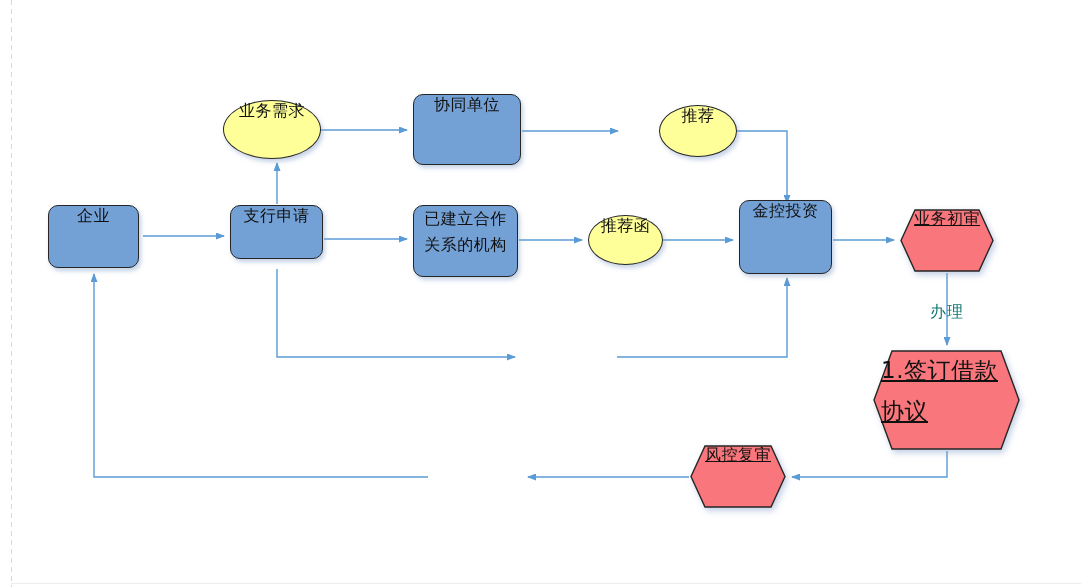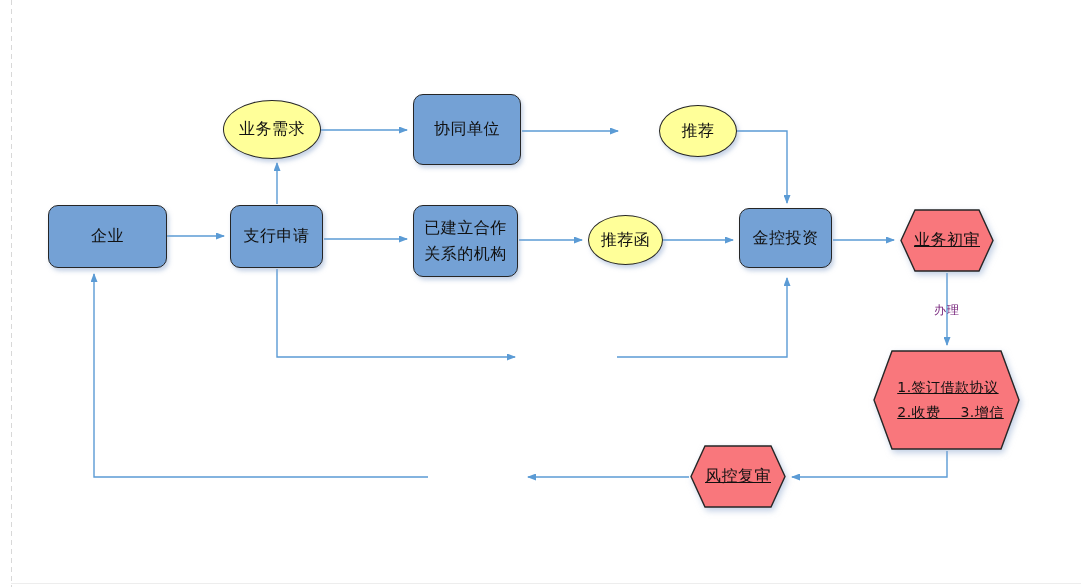--- a/index.html
+++ b/index.html
@@ -14,44 +14,44 @@
   }
   .page-edge-h{
     position:absolute;left:11px;top:583px;width:1070px;height:1px;background:#ededed;
   }
   
   .edges{position:absolute;left:0;top:0;z-index:1;}
   .edge{fill:none;stroke:var(--edge-blue,#5B9BD5);stroke-width:1.4px;}
   .arrowhead{fill:var(--edge-blue,#5B9BD5);}
   
   .node{
-    position:absolute;z-index:2;display:flex;align-items:center;justify-content:center;
+    position:absolute;z-index:2;display:flex;justify-content:center;
     font-size:16px;letter-spacing:.5px;text-align:center;box-sizing:border-box;
   }
   .rect{
     background:var(--node-blue,#74A1D5);
     border:1.4px solid var(--shape-border,#262626);
     border-radius:10px;
     box-shadow:2px 3px 4px rgba(140,165,205,.5);
   }
   .ellipse{
     background:var(--node-yellow,#FFFF99);
     border:1.4px solid var(--shape-border,#262626);
     border-radius:50%;
     box-shadow:2px 3px 4px rgba(140,165,205,.5);
   }
   .hexwrap{filter:drop-shadow(2px 3px 3px rgba(140,165,205,.55));}
   .hexsvg{position:absolute;left:0;top:0;}
   .hex-poly{fill:var(--node-red,#F9777C);stroke:var(--shape-border,#262626);stroke-width:1.4px;}
   .hexlabel{position:relative;z-index:1;text-decoration:underline;}
   .two-line{line-height:1.65;font-size:16px;}
-  .big-label{font-size:14px;line-height:1.8;text-align:left;padding-left:8px;}
+  .big-label{font-size:23px;line-height:1.8;text-align:left;padding-left:8px;}
   .pre{white-space:pre;}
   .edge-label{
-    position:absolute;z-index:2;font-size:12px;color:#701a75;text-align:center;letter-spacing:1px;
+    position:absolute;z-index:2;font-size:16px;color:#0f766e;text-align:center;letter-spacing:1px;
   }
 </style>
 </head>
 <body>
 
 <div class="canvas">
 
   <div class="page-edge-v"></div>
   <div class="page-edge-h"></div>
 
@@ -71,25 +71,25 @@
     <polyline class="edge" points="663,240 733,240" marker-end="url(#ah)"></polyline>
     <polyline class="edge" points="277,269 277,357 515,357" marker-end="url(#ah)"></polyline>
     <polyline class="edge" points="617,357 787,357 787,278" marker-end="url(#ah)"></polyline>
     <polyline class="edge" points="833,240 894,240" marker-end="url(#ah)"></polyline>
     <polyline class="edge" points="947,273 947,345" marker-end="url(#ah)"></polyline>
     <polyline class="edge" points="947,451 947,477 792,477" marker-end="url(#ah)"></polyline>
     <polyline class="edge" points="689,477 528,477" marker-end="url(#ah)"></polyline>
     <polyline class="edge" points="428,477 94,477 94,274" marker-end="url(#ah)"></polyline>
   </svg>
 
-  <div class="node rect" style="left:48px;top:205px;width:119px;height:63px">
+  <div class="node rect" style="left:48px;top:205px;width:91px;height:63px">
     <span>企业</span>
   </div>
 
-  <div class="node rect" style="left:230px;top:205px;width:93px;height:63px">
+  <div class="node rect" style="left:230px;top:205px;width:93px;height:54px">
     <span>支行申请</span>
   </div>
 
   <div class="node ellipse" style="left:223px;top:100px;width:98px;height:59px">
     <span>业务需求</span>
   </div>
 
   <div class="node rect" style="left:413px;top:94px;width:108px;height:71px">
     <span>协同单位</span>
   </div>
@@ -102,41 +102,40 @@
     <div class="two-line">
       <div>已建立合作</div>
       <div>关系的机构</div>
     </div>
   </div>
 
   <div class="node ellipse" style="left:588px;top:215px;width:75px;height:50px">
     <span>推荐函</span>
   </div>
 
-  <div class="node rect" style="left:739px;top:208px;width:93px;height:60px">
+  <div class="node rect" style="left:739px;top:200px;width:93px;height:74px">
     <span>金控投资</span>
   </div>
 
   <div class="node hexwrap" style="left:900px;top:209px;width:94px;height:63px">
     <svg class="hexsvg" width="94" height="63" viewBox="0 0 94 63">
       <polygon class="hex-poly" points="1,31.5 15,1 79,1 93,31.5 79,62 15,62"></polygon>
     </svg>
     <span class="hexlabel">业务初审</span>
   </div>
 
 
   <div class="edge-label" style="left:920px;top:302px;width:54px">办理</div>
 
   <div class="node hexwrap" style="left:873px;top:350px;width:147px;height:100px">
     <svg class="hexsvg" width="147" height="100" viewBox="0 0 147 100">
       <polygon class="hex-poly" points="1,50 19,1 128,1 146,50 128,99 19,99"></polygon>
     </svg>
     <div class="hexlabel big-label">
       <div>1.签订借款协议</div>
-      <div class="pre">2.收费    3.增信</div>
     </div>
   </div>
 
   <div class="node hexwrap" style="left:690px;top:445px;width:96px;height:63px">
     <svg class="hexsvg" width="96" height="63" viewBox="0 0 96 63">
       <polygon class="hex-poly" points="1,31.5 15,1 81,1 95,31.5 81,62 15,62"></polygon>
     </svg>
     <span class="hexlabel">风控复审</span>
   </div>
 

